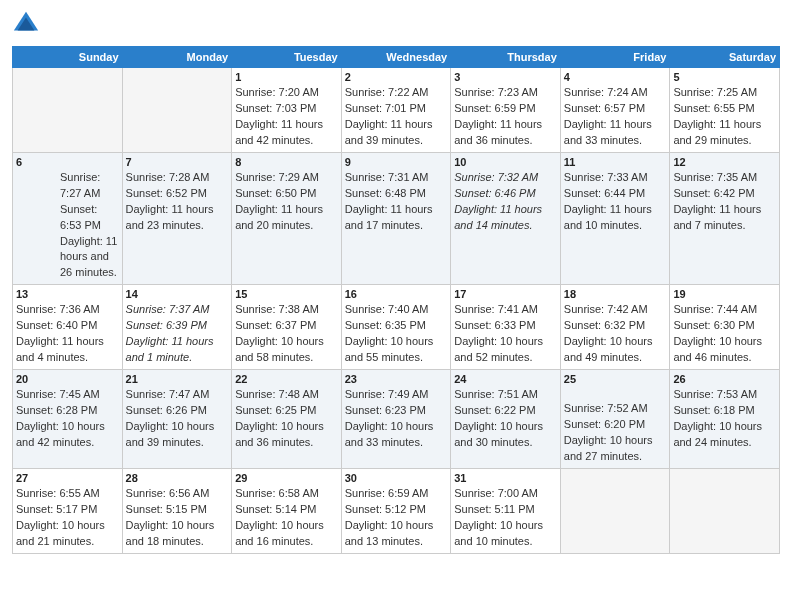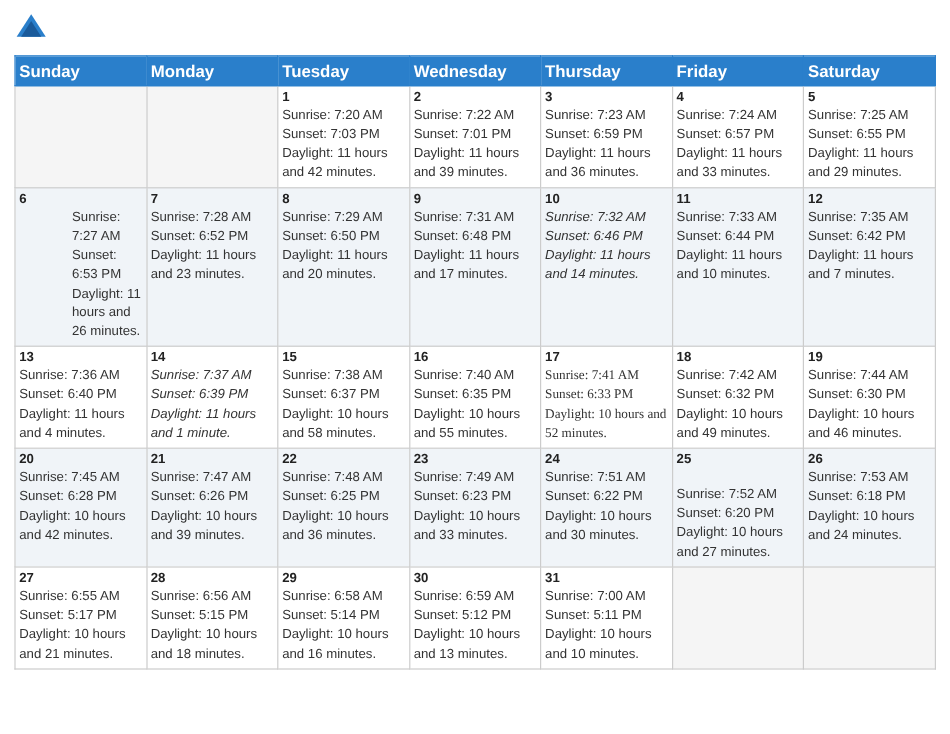--- a/index.html
+++ b/index.html
@@ -52,24 +52,24 @@
       color: #444;
     }
     table {
       width: 100%;
       border-collapse: collapse;
       table-layout: fixed;
     }
     th {
       background-color: #2a7fcb;
       color: #fff;
-      font-size: 14px;
+      font-size: 11px;
       font-weight: bold;
       padding: 4px 3px;
-      text-align: left;
+      text-align: right;
       border: 1px solid #2a7fcb;
     }
     td {
       border: 1px solid #ccc;
       vertical-align: top;
       padding: 3px 3px;
       height: 80px;
       font-size: 9.5px;
       color: #222;
       background: #fff;
@@ -227,21 +227,21 @@
 Daylight: 10 hours and 58 minutes.</div>
           </td>
           <td>
             <span class="day-num">16</span>
             <div class="day-info" style="white-space: pre-line;">Sunrise: 7:40 AM
 Sunset: 6:35 PM
 Daylight: 10 hours and 55 minutes.</div>
           </td>
           <td>
             <span class="day-num">17</span>
-            <div class="day-info" style="white-space: pre-line; font-family: Liberation Serif, serif;">Sunrise: 7:41 AM
+            <div class="day-info" style="white-space: pre-line;">Sunrise: 7:41 AM
 Sunset: 6:33 PM
 Daylight: 10 hours and 52 minutes.</div>
           </td>
           <td>
             <span class="day-num">18</span>
             <div class="day-info" style="white-space: pre-line;">Sunrise: 7:42 AM
 Sunset: 6:32 PM
 Daylight: 10 hours and 49 minutes.</div>
           </td>
           <td>

